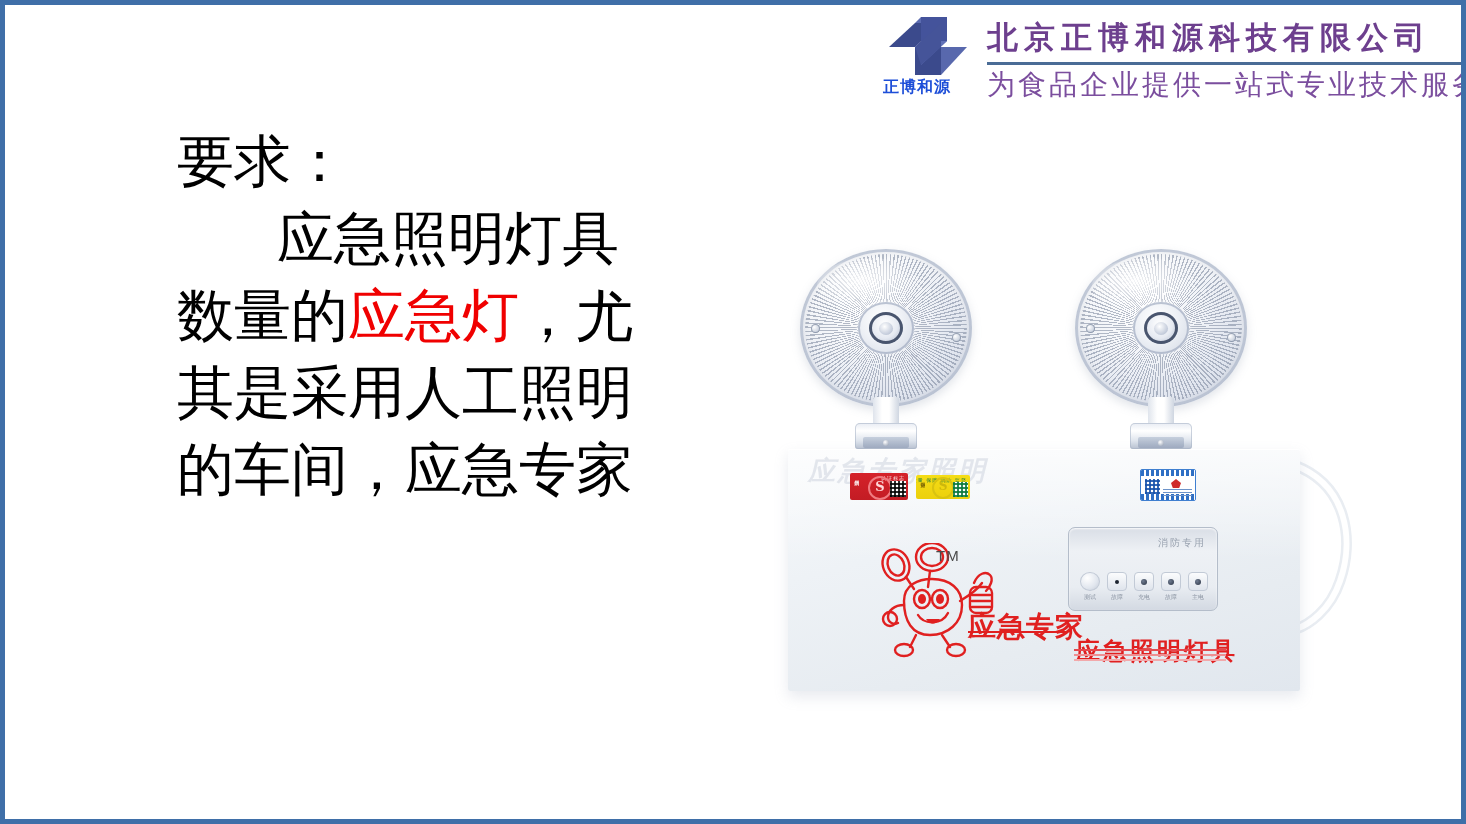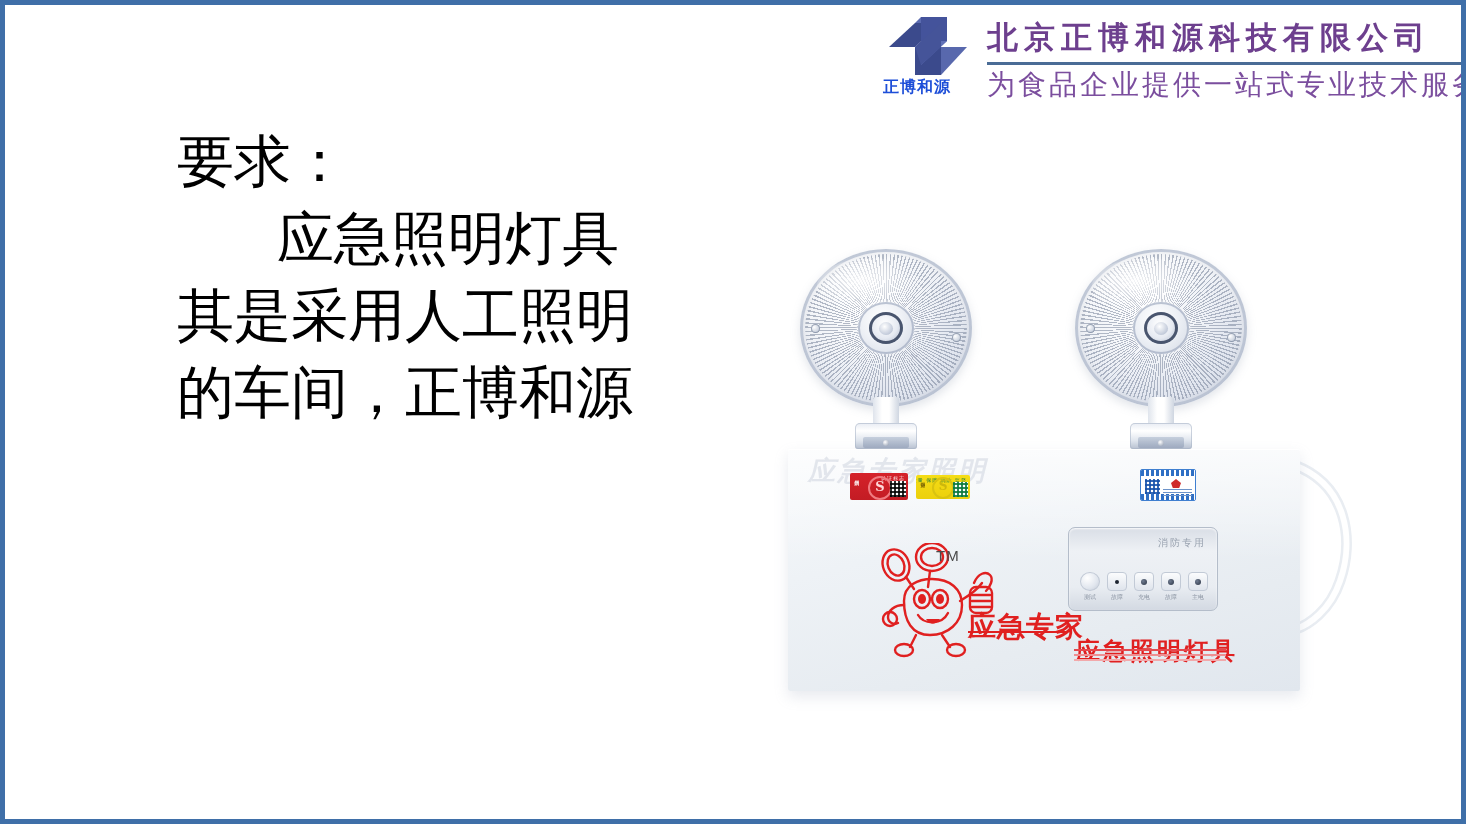--- a/index.html
+++ b/index.html
@@ -556,22 +556,23 @@
     <div class="header-texts">
       <div class="company-name">北京正博和源科技有限公司</div>
       <div class="header-rule"></div>
       <div class="company-tagline">为食品企业提供一站式专业技术服务</div>
     </div>
   </div>
 
   <div class="body-text">
     <div class="tx-line">要求：</div>
     <div class="tx-line indent">应急照明灯具</div>
+    <div class="tx-line"><span>数量的</span><span class="hl-red">应急灯</span><span>，尤</span></div>
     <div class="tx-line">其是采用人工照明</div>
-    <div class="tx-line">的车间，正博和源</div>
+    <div class="tx-line">的车间，应急专家</div>
   </div>
 
   <div class="product">
 
     <div class="lamp-head left">
       <div class="head-shell">
         <div class="head-ribs"></div>
         <div class="head-gloss"></div>
         <div class="head-rimdark"></div>
         <div class="head-screw l"></div>

